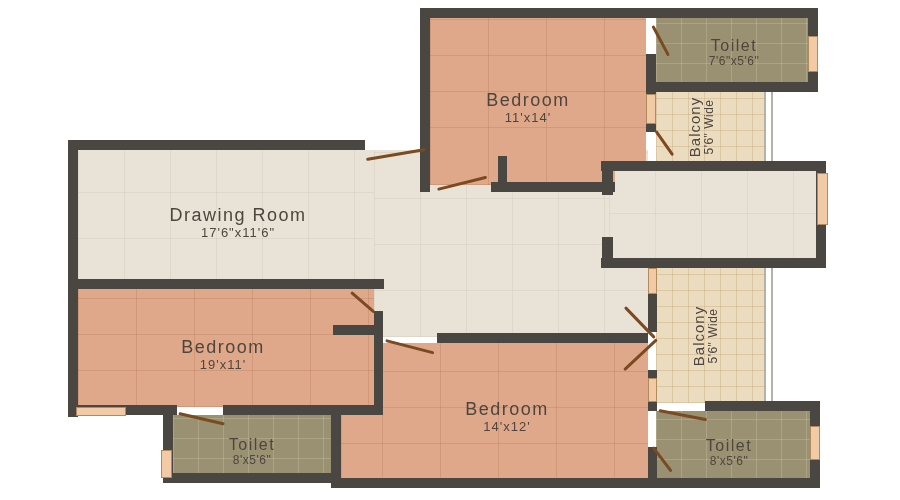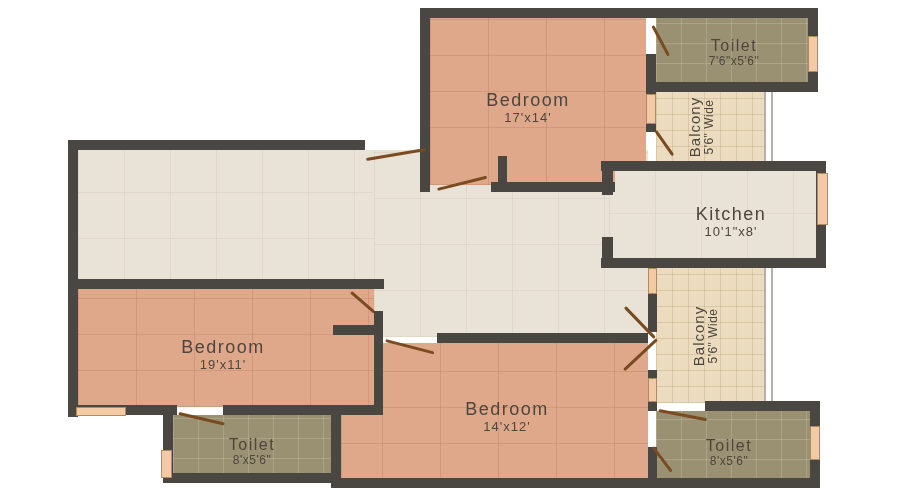--- a/index.html
+++ b/index.html
@@ -102,27 +102,27 @@
   <div class="door" style="left:654px;top:25px;width:34px;transform:rotate(62deg);"></div>
   <div class="door" style="left:657px;top:130px;width:30px;transform:rotate(55deg);"></div>
   <div class="door" style="left:626px;top:306px;width:43px;transform:rotate(46deg);"></div>
   <div class="door" style="left:623px;top:369px;width:45px;transform:rotate(-43deg);"></div>
   <div class="door" style="left:386px;top:339px;width:50px;transform:rotate(14.5deg);"></div>
   <div class="door" style="left:352px;top:291px;width:31px;transform:rotate(41deg);"></div>
   <div class="door" style="left:179px;top:412px;width:47px;transform:rotate(13deg);"></div>
   <div class="door" style="left:659px;top:409px;width:49px;transform:rotate(11deg);"></div>
   <div class="door" style="left:654px;top:446px;width:31px;transform:rotate(53deg);"></div>
 
-  <div class="lbl" style="left:731px;top:222px;">
-    <div class="nm">Kitchen</div>
-    <div class="dm">10'1"x8'</div>
+  <div class="lbl" style="left:238px;top:223px;">
+    <div class="nm">Drawing Room</div>
+    <div class="dm">17'6"x11'6"</div>
   </div>
   <div class="lbl" style="left:528px;top:108px;">
     <div class="nm">Bedroom</div>
-    <div class="dm">17'x14'</div>
+    <div class="dm">11'x14'</div>
   </div>
   <div class="lbl" style="left:223px;top:355px;">
     <div class="nm">Bedroom</div>
     <div class="dm">19'x11'</div>
   </div>
   <div class="lbl" style="left:507px;top:417px;">
     <div class="nm">Bedroom</div>
     <div class="dm">14'x12'</div>
   </div>
   <div class="lbl lbl-sm" style="left:734px;top:53px;">

